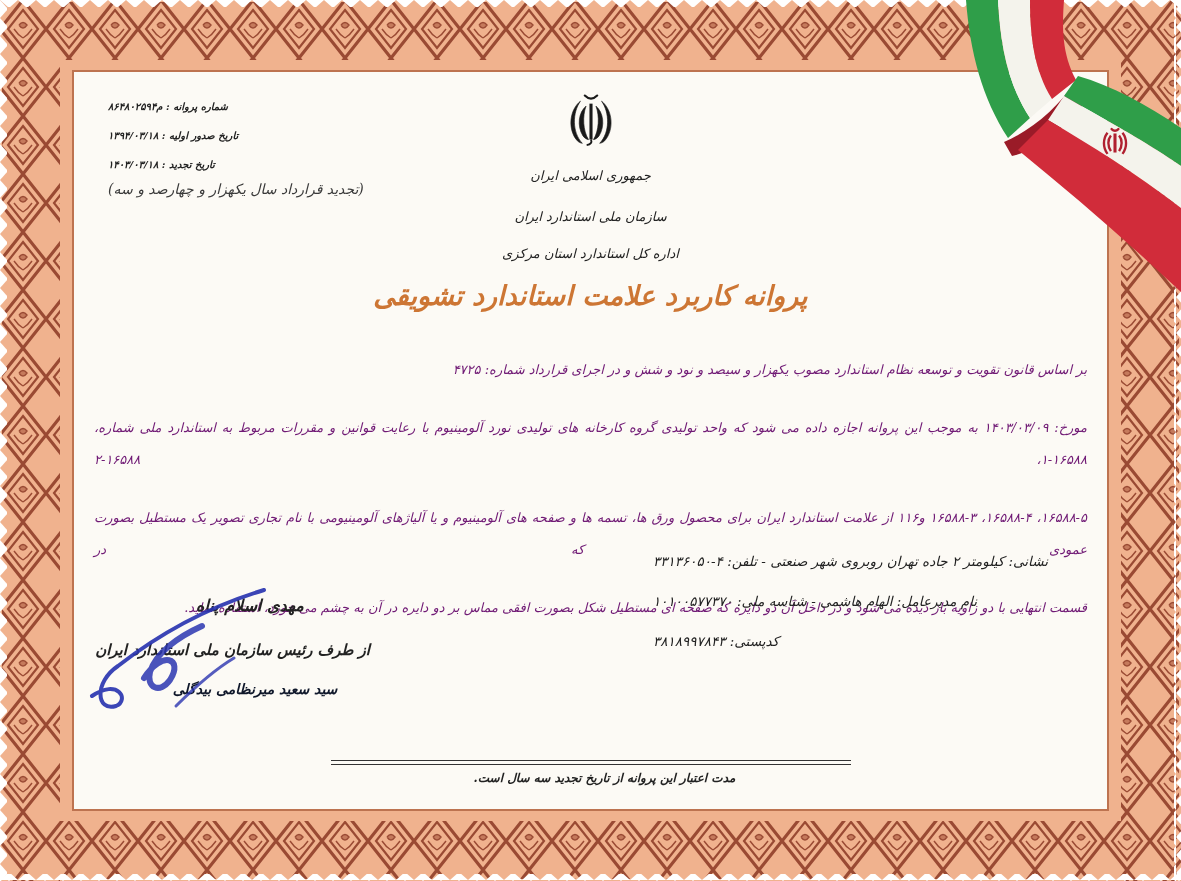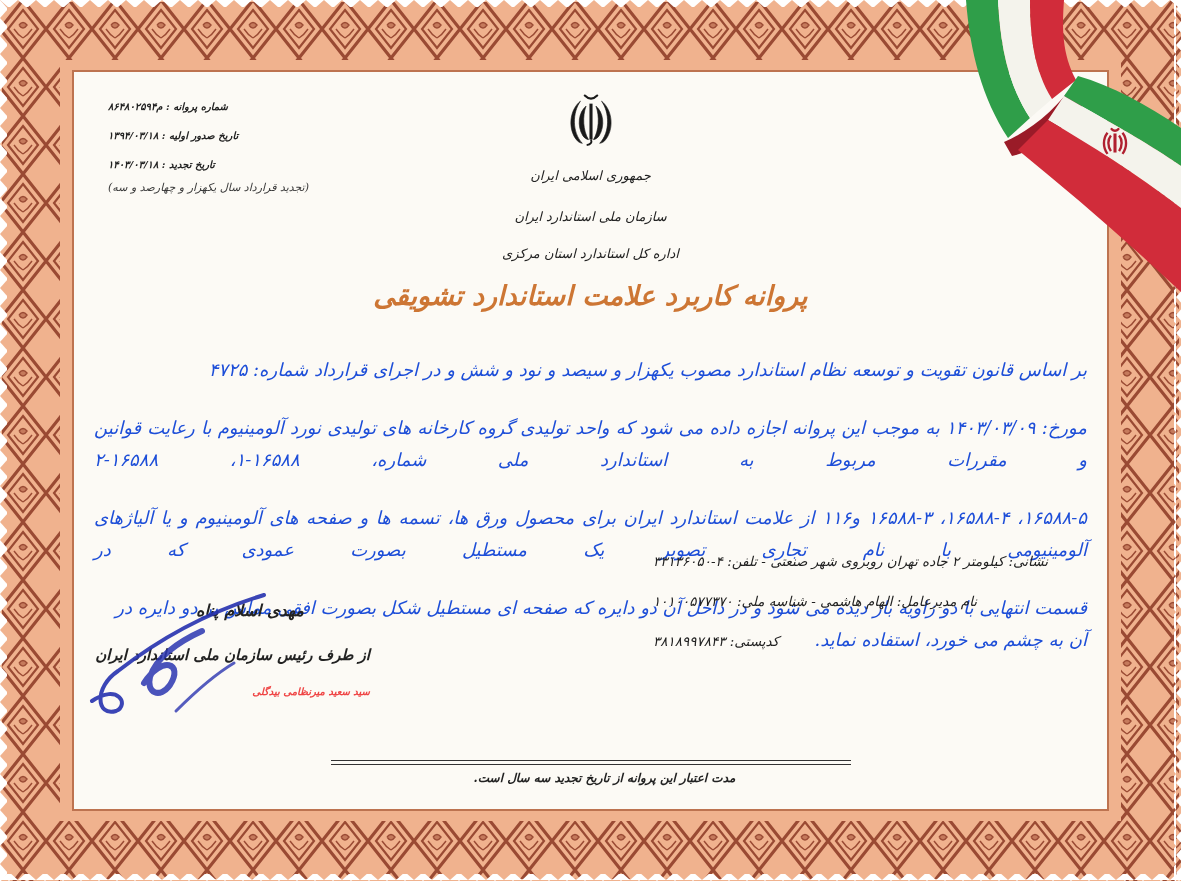--- a/index.html
+++ b/index.html
@@ -7,51 +7,51 @@
   .certificate{position:relative;width:1181px;height:881px;background:#f0b28e;}
   .border-svg{position:absolute;inset:0;z-index:1;}
   .panel{position:absolute;left:72px;top:70px;right:72px;bottom:70px;
     background:#fcfaf5;border:2px solid #bd7350;z-index:2;}
   .ribbon-svg{position:absolute;top:0;right:0;width:221px;height:345px;z-index:4;}
 
   
   .meta{position:absolute;top:20px;left:34px;width:320px;text-align:left;direction:rtl;z-index:3;}
   .meta .row{font-family:"DejaVu Serif", serif;font-style:italic;font-weight:bold;
     font-size:10px;color:#222;line-height:29px;white-space:nowrap;}
-  .meta .note{font-family:"DejaVu Serif", serif;font-style:italic;font-size:11px;
+  .meta .note{font-family:"DejaVu Serif", serif;font-style:italic;font-size:14px;
     color:#3a3a3a;margin-top:2px;}
 
   
   .header{position:absolute;top:14px;left:0;right:0;text-align:center;z-index:2;}
   .emblem-svg{width:62px;height:70px;display:inline-block;}
   .hline{font-family:"DejaVu Serif", serif;font-style:italic;font-size:13px;color:#222;}
   .hline.country{margin-top:8px;}
   .hline.org{margin-top:26px;}
   .hline.office{margin-top:22px;}
 
   
   .title{position:absolute;top:208px;left:0;right:0;text-align:center;
     font-family:"DejaVu Serif", serif;font-style:italic;font-weight:bold;
     font-size:27px;color:#cd7634;z-index:3;}
 
   
   .body-text{position:absolute;top:282px;left:20px;right:20px;direction:rtl;z-index:3;}
   .body-text .line{font-family:"DejaVu Serif", serif;font-style:italic;
-    font-size:18px;color:#1d4ed8;line-height:32px;margin-bottom:26px;white-space:normal;}
+    font-size:13px;color:#701a75;line-height:32px;margin-bottom:26px;white-space:normal;}
   .body-text .line.r{text-align:right;}
   .body-text .line.j{text-align:justify;text-align-last:justify;}
 
   
   .signature{position:absolute;left:16px;bottom:112px;width:280px;z-index:3;}
   .signature .s1{font-family:"DejaVu Serif", serif;font-style:italic;font-weight:bold;
     font-size:16px;color:#222;text-align:center;padding-left:40px;}
   .signature .s2{font-family:"DejaVu Serif", serif;font-style:italic;font-weight:bold;
     font-size:15px;color:#222;text-align:right;margin-top:26px;}
   .signature .s3{font-family:"DejaVu Serif", serif;font-style:italic;font-weight:bold;
-    font-size:10px;color:#ef4444;padding-left:50px;margin-top:22px;}
+    font-size:14px;color:#0f172a;text-align:center;padding-left:50px;margin-top:22px;}
   .sig-svg{position:absolute;left:-6px;top:-18px;width:230px;height:150px;pointer-events:none;}
 
   
   .contact{position:absolute;right:24px;bottom:148px;width:430px;direction:rtl;
     text-align:left;z-index:3;}
   .contact .row{font-family:"DejaVu Serif", serif;font-style:italic;
     font-size:13.5px;color:#222;line-height:40px;white-space:nowrap;text-align:left;}
 
   
   .footer{position:absolute;left:0;right:0;bottom:24px;text-align:center;z-index:3;}

